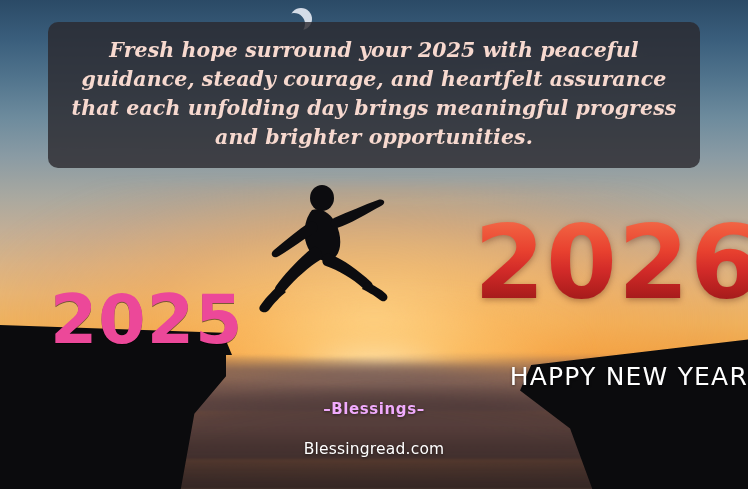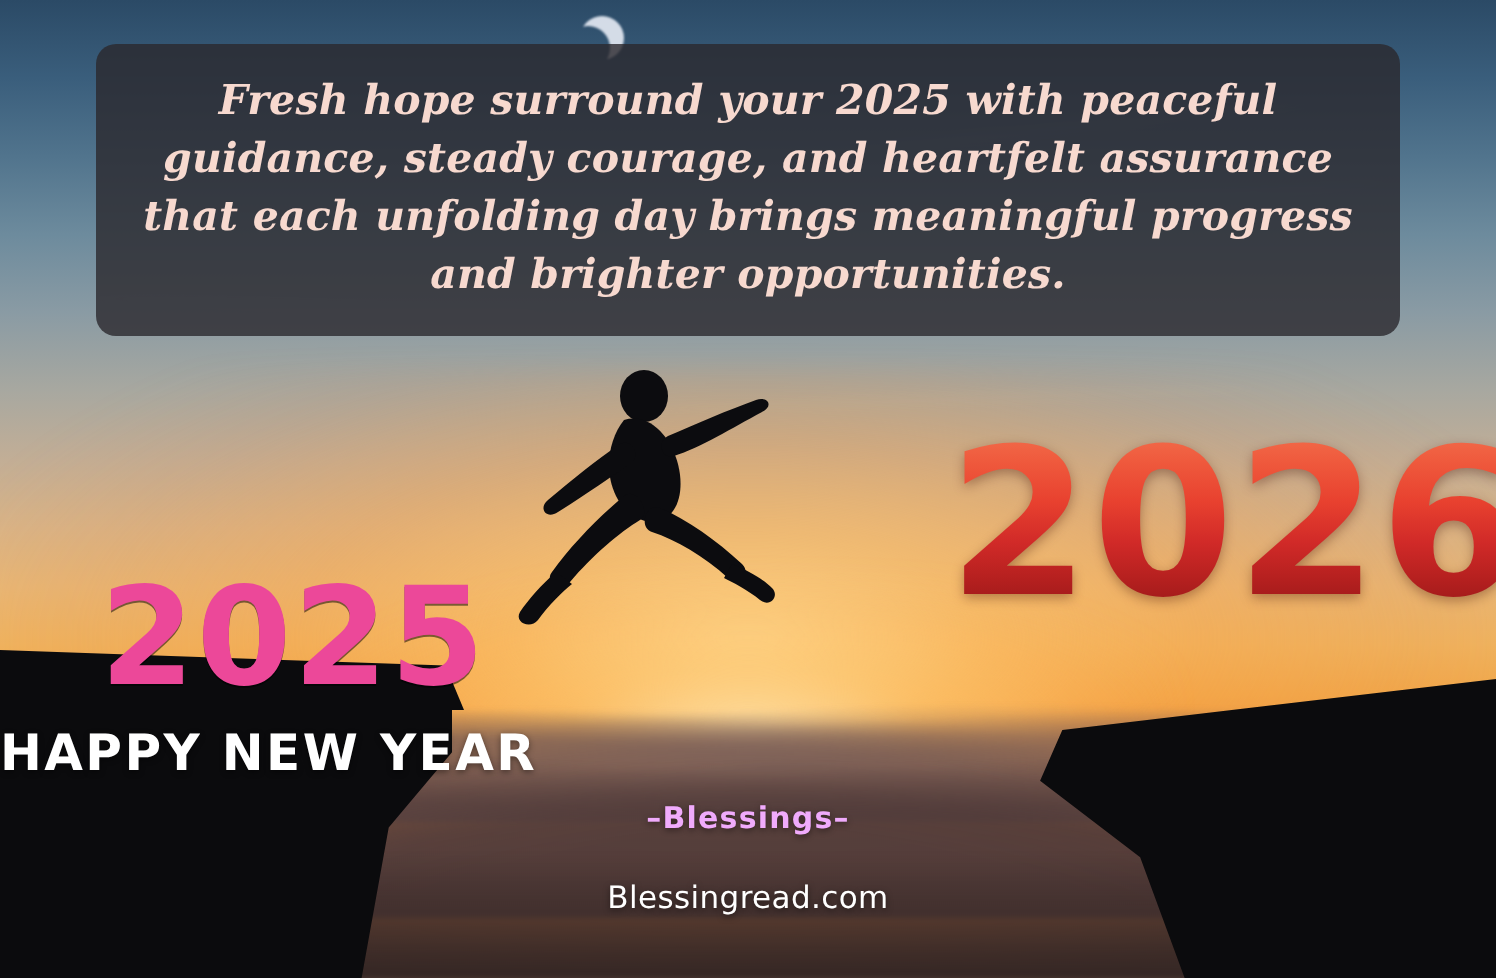--- a/index.html
+++ b/index.html
@@ -222,24 +222,24 @@
     color: #f7d9cf;
     letter-spacing: .1px;
   }
 
   
   .hny {
     position: absolute;
     left: 0;
     right: 0;
     top: 362px;
-    text-align: left;
+    text-align: right;
     font-family: "DejaVu Sans", sans-serif;
     font-size: 25px;
-    font-weight: 700;
+    font-weight: 400;
     letter-spacing: 1.2px;
     color: #ffffff;
     text-shadow: 0 1px 3px rgba(0,0,0,.45);
   }
   .blessings {
     position: absolute;
     left: 0;
     right: 0;
     top: 400px;
     text-align: center;

